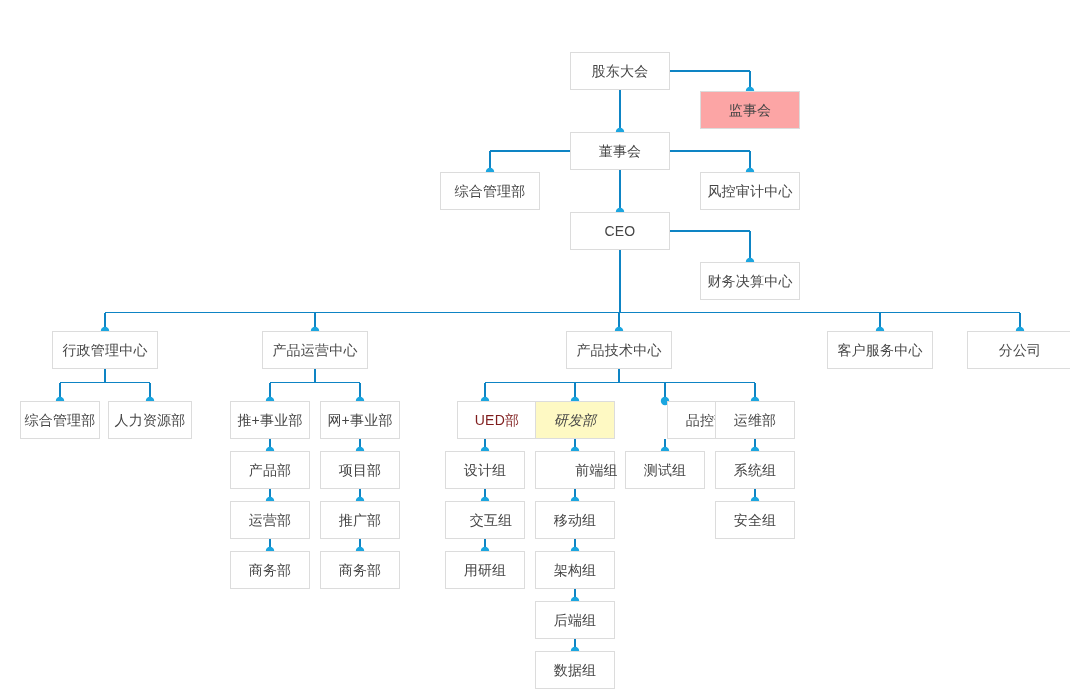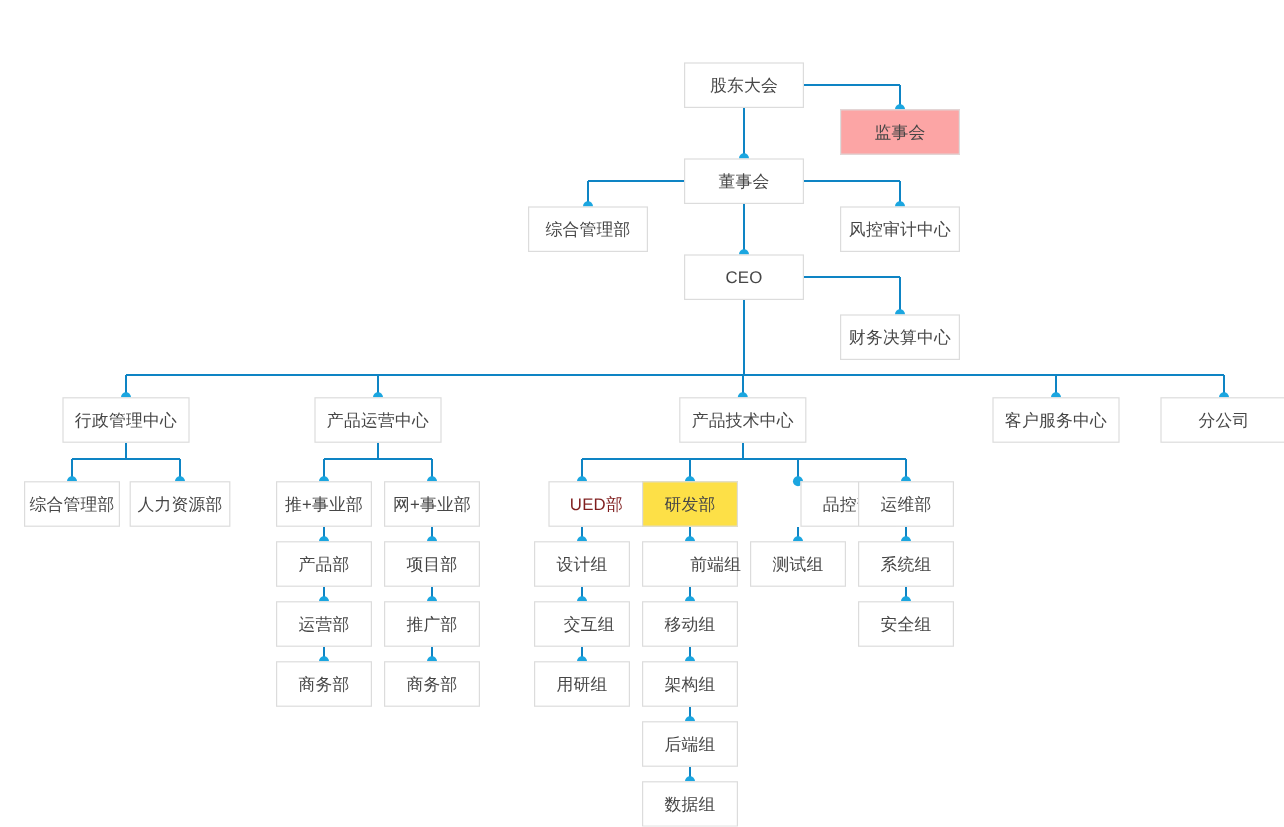--- a/index.html
+++ b/index.html
@@ -157,21 +157,21 @@
       <div class="org-node" style="left: 230px; top: 501px; width: 80px; height: 38px; border-color: rgb(220, 220, 220); background: rgb(255, 255, 255); color: rgb(70, 70, 70); font-size: 14px;">运营部</div>
       <div class="org-node" style="left: 230px; top: 551px; width: 80px; height: 38px; border-color: rgb(220, 220, 220); background: rgb(255, 255, 255); color: rgb(70, 70, 70); font-size: 14px;">商务部</div>
       <div class="org-node" style="left: 320px; top: 401px; width: 80px; height: 38px; border-color: rgb(220, 220, 220); background: rgb(255, 255, 255); color: rgb(70, 70, 70); font-size: 14px;">网+事业部</div>
       <div class="org-node" style="left: 320px; top: 451px; width: 80px; height: 38px; border-color: rgb(220, 220, 220); background: rgb(255, 255, 255); color: #404040; font-size: 14px;">项目部</div>
       <div class="org-node" style="left: 320px; top: 501px; width: 80px; height: 38px; border-color: rgb(220, 220, 220); background: rgb(255, 255, 255); color: rgb(70, 70, 70); font-size: 14px;">推广部</div>
       <div class="org-node" style="left: 320px; top: 551px; width: 80px; height: 38px; border-color: rgb(220, 220, 220); background: rgb(255, 255, 255); color: rgb(70, 70, 70); font-size: 14px;">商务部</div>
       <div class="org-node" style="left: 457px; top: 401px; width: 80px; height: 38px; border-color: rgb(220, 220, 220); background: rgb(255, 255, 255); color: #7f1d1d; font-size: 14px;">UED部</div>
       <div class="org-node" style="left: 445px; top: 451px; width: 80px; height: 38px; border-color: rgb(220, 220, 220); background: rgb(255, 255, 255); color: rgb(70, 70, 70); font-size: 14px;">设计组</div>
       <div class="org-node" style="left: 445px; top: 501px; width: 80px; height: 38px; border-color: rgb(220, 220, 220); background: rgb(255, 255, 255); color: rgb(70, 70, 70); font-size: 14px; padding-left: 12px;">交互组</div>
       <div class="org-node" style="left: 445px; top: 551px; width: 80px; height: 38px; border-color: rgb(220, 220, 220); background: rgb(255, 255, 255); color: rgb(70, 70, 70); font-size: 14px;">用研组</div>
-      <div class="org-node" style="left: 535px; top: 401px; width: 80px; height: 38px; border-color: rgb(220, 220, 220); background: #fde047; color: rgb(70, 70, 70); font-size: 14px;">研发部</div>
+      <div class="org-node" style="left: 535px; top: 401px; width: 80px; height: 38px; border-color: rgb(220, 220, 220); background: #fef9c3; color: rgb(70, 70, 70); font-size: 14px; font-style: italic;">研发部</div>
       <div class="org-node" style="left: 535px; top: 451px; width: 80px; height: 38px; border-color: rgb(220, 220, 220); background: rgb(255, 255, 255); color: rgb(70, 70, 70); font-size: 14px; padding-left: 43px;">前端组</div>
       <div class="org-node" style="left: 535px; top: 501px; width: 80px; height: 38px; border-color: rgb(220, 220, 220); background: rgb(255, 255, 255); color: rgb(70, 70, 70); font-size: 14px;">移动组</div>
       <div class="org-node" style="left: 535px; top: 551px; width: 80px; height: 38px; border-color: rgb(220, 220, 220); background: rgb(255, 255, 255); color: rgb(70, 70, 70); font-size: 14px;">架构组</div>
       <div class="org-node" style="left: 535px; top: 601px; width: 80px; height: 38px; border-color: rgb(220, 220, 220); background: rgb(255, 255, 255); color: rgb(70, 70, 70); font-size: 14px;">后端组</div>
       <div class="org-node" style="left: 535px; top: 651px; width: 80px; height: 38px; border-color: rgb(220, 220, 220); background: rgb(255, 255, 255); color: rgb(70, 70, 70); font-size: 14px;">数据组</div>
       <div class="org-node" style="left: 625px; top: 401px; width: 80px; height: 38px; border-color: rgb(220, 220, 220); background: rgb(255, 255, 255); color: rgb(70, 70, 70); font-size: 14px; margin-left: 42px;">品控部</div>
       <div class="org-node" style="left: 625px; top: 451px; width: 80px; height: 38px; border-color: rgb(220, 220, 220); background: rgb(255, 255, 255); color: rgb(70, 70, 70); font-size: 14px;">测试组</div>
       <div class="org-node" style="left: 715px; top: 401px; width: 80px; height: 38px; border-color: rgb(220, 220, 220); background: rgb(255, 255, 255); color: rgb(70, 70, 70); font-size: 14px;">运维部</div>
       <div class="org-node" style="left: 715px; top: 451px; width: 80px; height: 38px; border-color: rgb(220, 220, 220); background: rgb(255, 255, 255); color: rgb(70, 70, 70); font-size: 14px;">系统组</div>
       <div class="org-node" style="left: 715px; top: 501px; width: 80px; height: 38px; border-color: rgb(220, 220, 220); background: rgb(255, 255, 255); color: rgb(70, 70, 70); font-size: 14px;">安全组</div>

